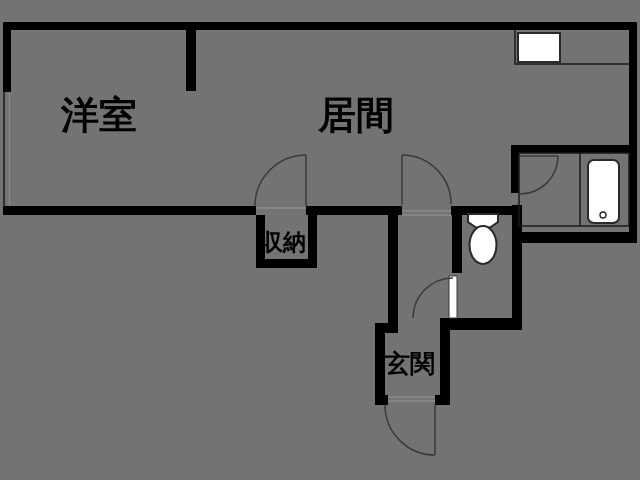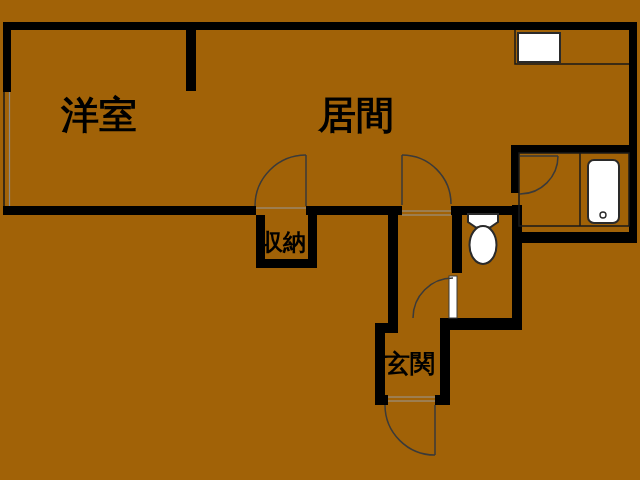--- a/index.html
+++ b/index.html
@@ -4,21 +4,21 @@
 <style>
   html, body {
     margin: 0;
     padding: 0;
     background: #ffffff;
   }
   #stage {
     position: relative;
     width: 640px;
     height: 480px;
-    background: #a16207;
+    background: #737373;
     overflow: hidden;
     font-family: "Liberation Sans", sans-serif;
   }
   svg { display: block; }
   .wall { fill: #000000; stroke: none; }
   .thin { stroke: #1a1a1a; stroke-width: 1.5; fill: none; }
   .fixture { stroke: #2a2a2a; stroke-width: 2; fill: #ffffff; }
   .door { stroke: #3a3a3a; stroke-width: 1.5; fill: none; }
   .threshold { stroke: #999999; stroke-width: 1; fill: none; }
   .room-label {

